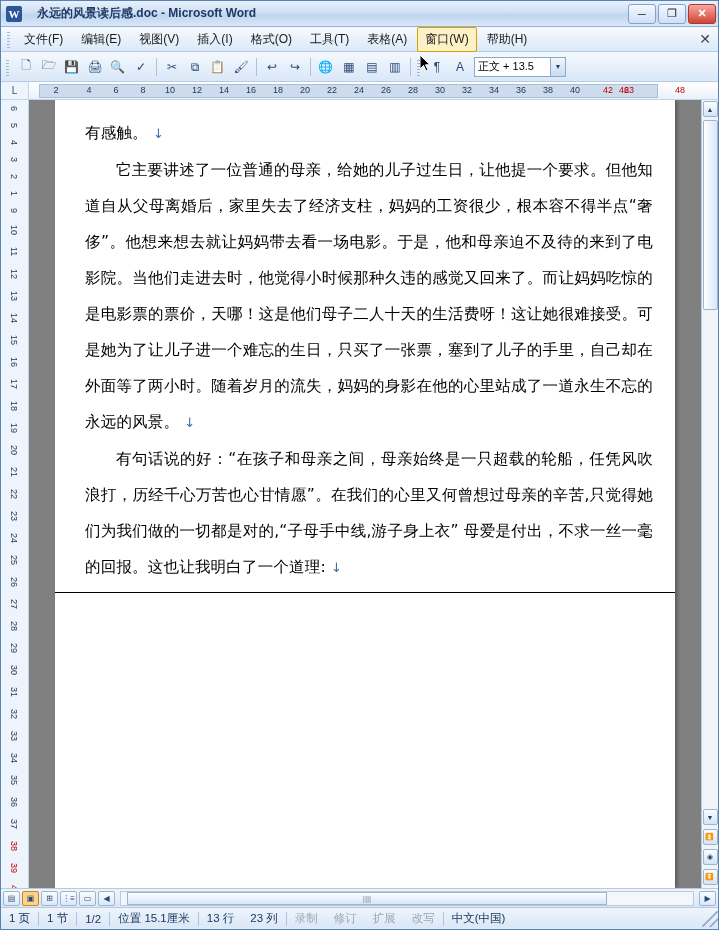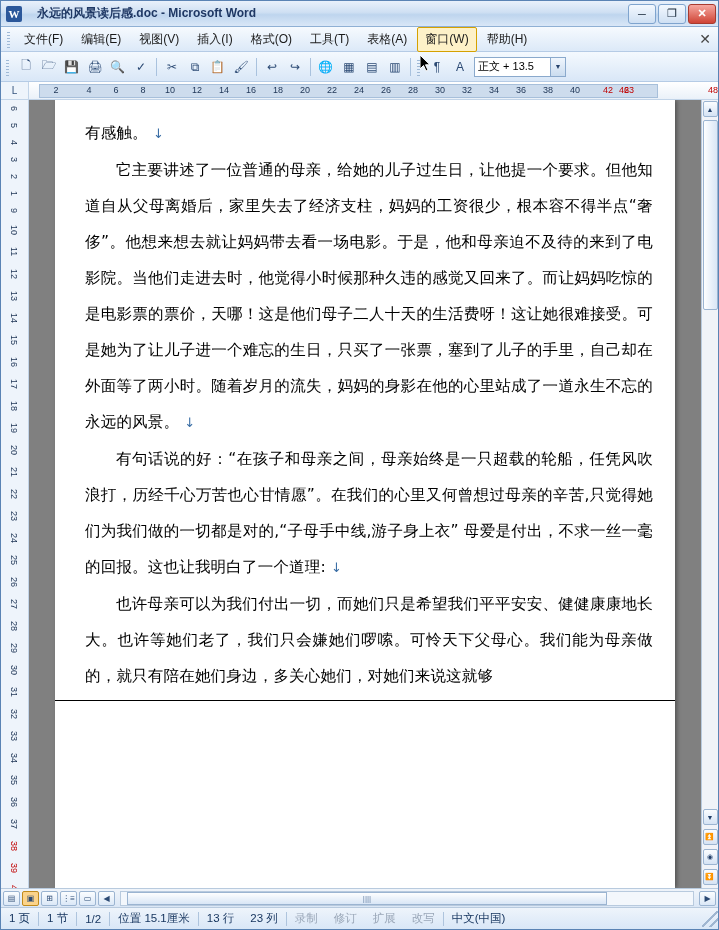--- a/index.html
+++ b/index.html
@@ -370,21 +370,21 @@
         <div class="ruler-num" style="left: 384px;">28</div>
         <div class="ruler-num" style="left: 411px;">30</div>
         <div class="ruler-num" style="left: 438px;">32</div>
         <div class="ruler-num" style="left: 465px;">34</div>
         <div class="ruler-num" style="left: 492px;">36</div>
         <div class="ruler-num" style="left: 519px;">38</div>
         <div class="ruler-num" style="left: 546px;">40</div>
         <div class="ruler-num red" style="left: 579px;">42</div>
         <div class="ruler-num red" style="left: 600px;">23</div>
         <div class="ruler-num red" style="left: 595px;">46</div>
-        <div class="ruler-num red" style="left: 684px;">48</div>
+        <div class="ruler-num red" style="left: 651px;">48</div>
       </div>
   </div>
 
   <div class="workarea">
 
     <div class="vruler" id="vruler">
         <div class="vnum" style="top: 6px;">6</div>
         <div class="vnum" style="top: 23px;">5</div>
         <div class="vnum" style="top: 40px;">4</div>
         <div class="vnum" style="top: 57px;">3</div>
@@ -433,23 +433,20 @@
             <span class="pilcrow">↓</span>
           </p>
           <p class="indent">
             <span>它主要讲述了一位普通的母亲，给她的儿子过生日，让他提一个要求。但他知道自从父母离婚后，家里失去了经济支柱，妈妈的工资很少，根本容不得半点“奢侈”。他想来想去就让妈妈带去看一场电影。于是，他和母亲迫不及待的来到了电影院。当他们走进去时，他觉得小时候那种久违的感觉又回来了。而让妈妈吃惊的是电影票的票价，天哪！这是他们母子二人十天的生活费呀！这让她很难接受。可是她为了让儿子进一个难忘的生日，只买了一张票，塞到了儿子的手里，自己却在外面等了两小时。随着岁月的流失，妈妈的身影在他的心里站成了一道永生不忘的永远的风景。</span>
             <span class="pilcrow">↓</span>
           </p>
           <p class="indent">
             <span>有句话说的好：“在孩子和母亲之间，母亲始终是一只超载的轮船，任凭风吹浪打，历经千心万苦也心甘情愿”。在我们的心里又何曾想过母亲的辛苦,只觉得她们为我们做的一切都是对的,“子母手中线,游子身上衣” 母爱是付出，不求一丝一毫的回报。这也让我明白了一个道理:</span>
             <span class="pilcrow">↓</span>
           </p>
-          <p class="indent">
-            <span>也许母亲可以为我们付出一切，而她们只是希望我们平平安安、健健康康地长大。也许等她们老了，我们只会嫌她们啰嗦。可怜天下父母心。我们能为母亲做的，就只有陪在她们身边，多关心她们，对她们来说这就够</span>
-          </p>
         </div>
         <div class="pagebreak"></div>
       </div>
     </div>
 
     <div class="vscroll">
       <div class="sb-btn">▲</div>
       <div class="sb-thumb"></div>
       <div class="sb-track"></div>
       <div class="sb-extra">

